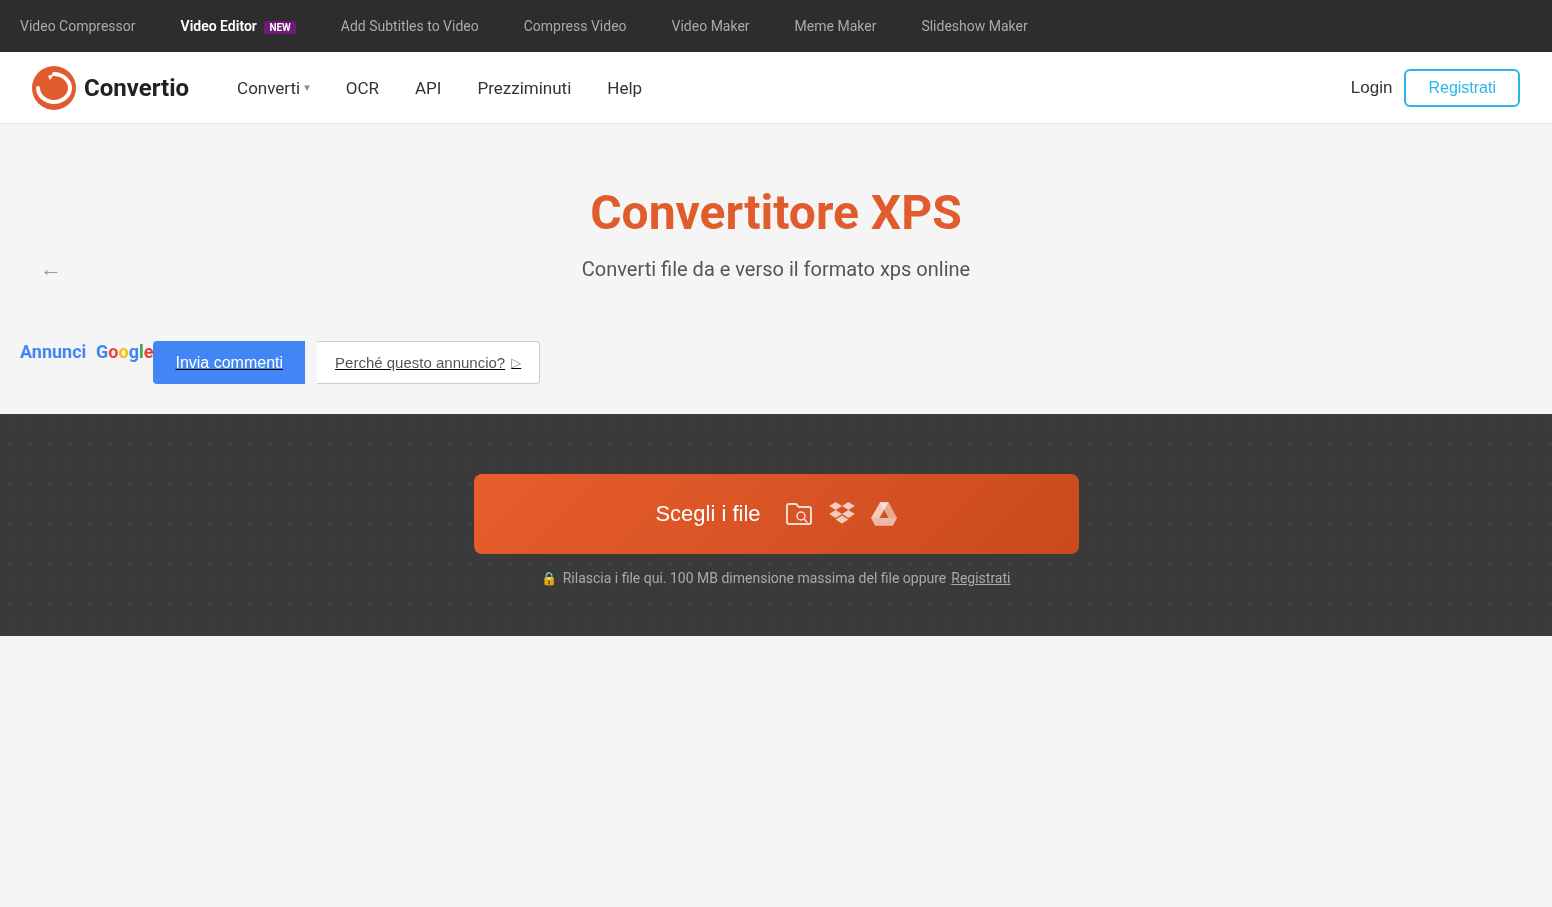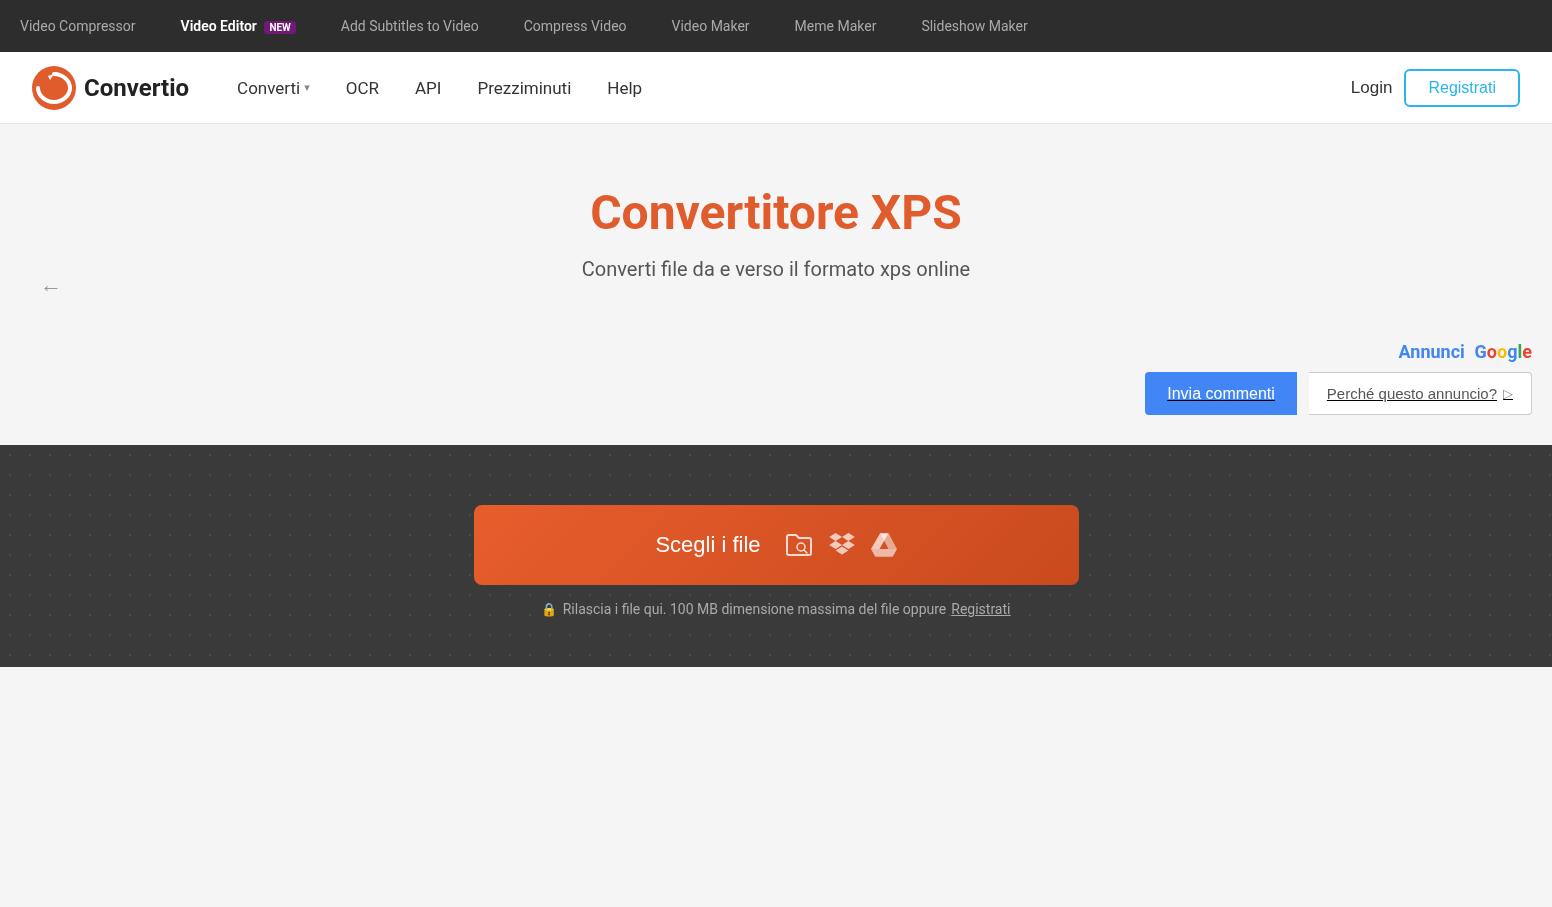--- a/index.html
+++ b/index.html
@@ -128,22 +128,21 @@
       transform: translateY(-50%);
       font-size: 22px;
       color: #999;
       cursor: pointer;
     }
 
     
     .ad-section {
       background: #f5f5f5;
       display: flex;
-      flex-direction: column;
-      align-items: flex-end;
+      align-items: flex-start;
       padding: 20px 20px 30px;
       position: relative;
     }
     .ad-label {
       font-size: 15px;
       color: #888;
       margin-bottom: 10px;
     }
     .ad-label span {
       font-size: 18px;

